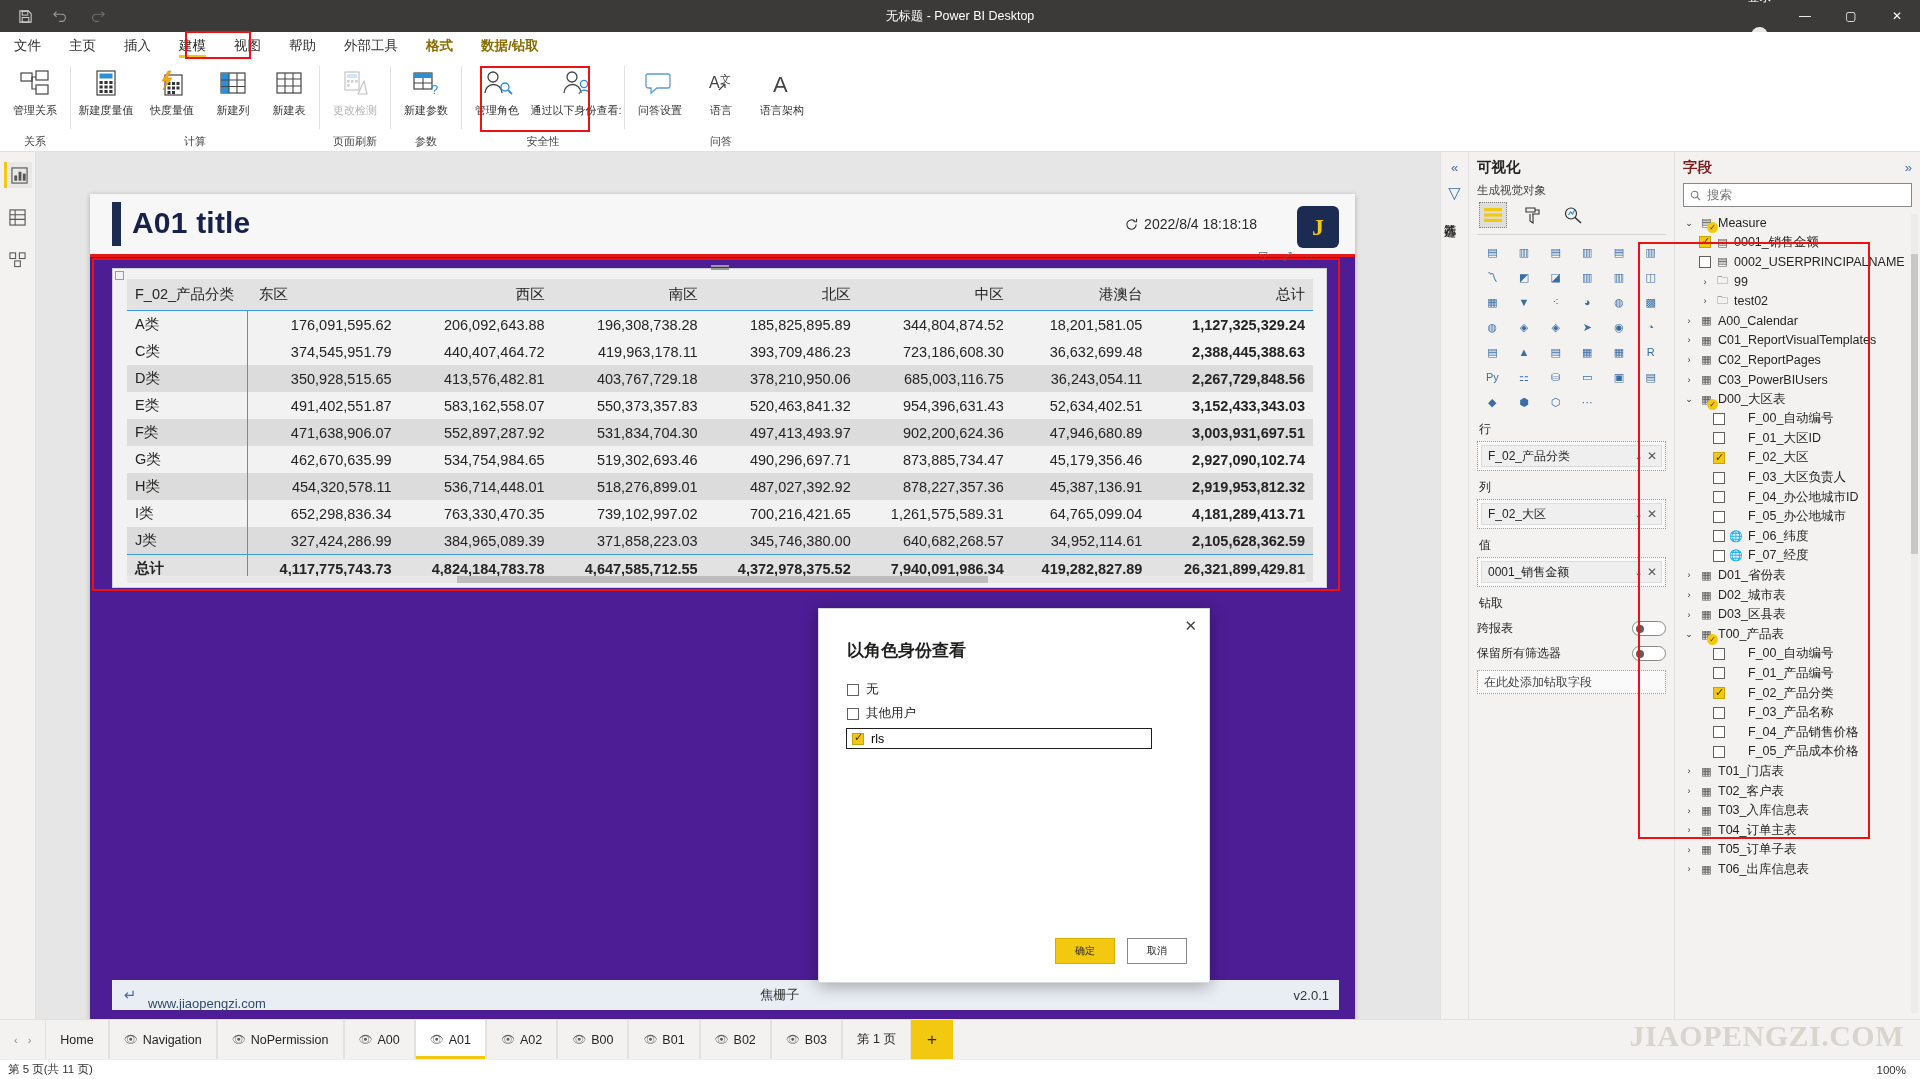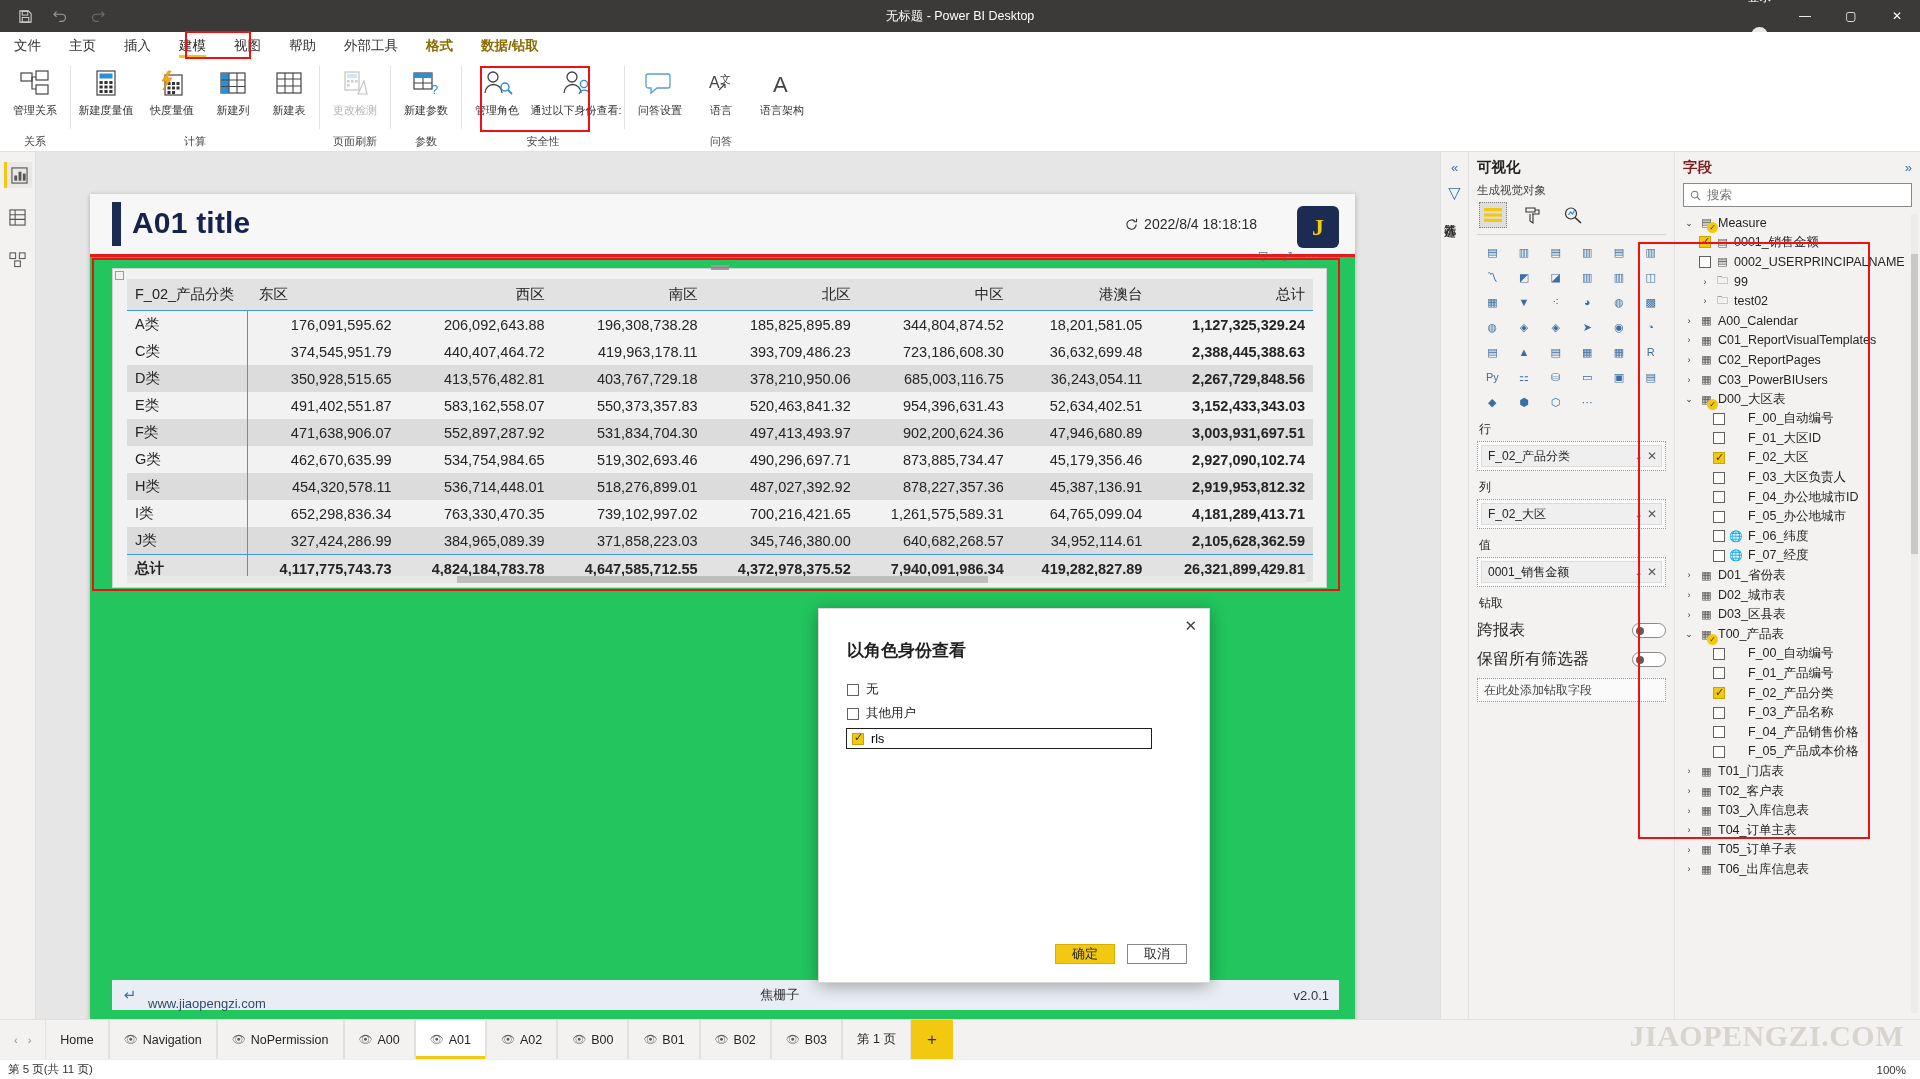--- a/index.html
+++ b/index.html
@@ -74,21 +74,21 @@
   .railbtn { width: 28px; height: 26px; display: flex; align-items: center; justify-content: center; color: #555; }
   .railbtn.active { border-left: 3px solid #f2c811; background: #e9e8e7; }
 
   
   .canvas {
     position: absolute; left: 36px; top: 152px; right: 480px; bottom: 60px;
     background: #e6e6e6; overflow: hidden;
   }
   .report-page {
     position: absolute; left: 54px; top: 42px; width: 1265px; height: 830px;
-    background: #22c55e; box-shadow: 0 1px 5px rgba(0,0,0,.25);
+    background: #4c1d95; box-shadow: 0 1px 5px rgba(0,0,0,.25);
   }
   .rp-header { height: 62px; position: relative; background: #f7f7f7; }
   .rp-accentbar { position: absolute; left: 22px; top: 8px; width: 9px; height: 44px; background: #1b2b52; }
   .rp-title {
     position: absolute; left: 42px; top: 12px; font-size: 30px; font-weight: bold; color: #16224a;
     letter-spacing: .2px;
   }
   .rp-stamp {
     position: absolute; right: 98px; top: 22px; font-size: 14px; color: #2a2a2a;
     display: flex; align-items: center; gap: 6px;
@@ -158,21 +158,21 @@
   .well {
     border: 1px dotted #9a9a9a; background: #fafafa; padding: 3px;
   }
   .chip {
     background: #efefef; border: 1px solid #dcdcdc; height: 22px; display: flex; align-items: center;
     font-size: 12px; color: #252423; padding: 0 4px 0 6px; gap: 4px;
   }
   .chip .nm { flex: 1; white-space: nowrap; overflow: hidden; }
   .chip .ic { color: #555; font-size: 10px; }
   .chip .x { color: #555; font-size: 12px; }
-  .drill-row { display: flex; align-items: center; justify-content: space-between; margin-top: 8px; font-size: 16px; color: #252423; }
+  .drill-row { display: flex; align-items: center; justify-content: space-between; margin-top: 8px; font-size: 12px; color: #252423; }
   .toggle { width: 34px; height: 15px; border-radius: 8px; border: 1px solid #8a8886; background: #fff; position: relative; }
   .toggle i { position: absolute; left: 3px; top: 3px; width: 8px; height: 8px; border-radius: 50%; background: #605e5c; }
   .drop-hint { margin-top: 8px; border: 1px dotted #9a9a9a; background: #fafafa; height: 24px; display:flex; align-items:center; padding-left:6px; font-size: 12px; color: #444; }
 
   
   .fieldspane {
     position: absolute; right: 0; top: 152px; width: 246px; bottom: 60px;
     background: #f3f2f1; border-left: 1px solid #e1e1e1; padding: 6px 8px 0 8px; overflow: hidden;
   }
   .fields-head { display: flex; align-items: center; justify-content: space-between; }
@@ -237,21 +237,21 @@
   .dlg-title { position: absolute; left: 28px; top: 30px; font-size: 17px; font-weight: bold; color: #201f1e; }
   .dlg-opt { position: absolute; left: 28px; font-size: 12.5px; color: #252423; display: flex; align-items: center; gap: 7px; }
   .dlg-opt .box { width: 12px; height: 12px; border: 1px solid #616161; background: #fff; }
   .role-row {
     position: absolute; left: 27px; top: 119px; width: 306px; height: 21px; border: 1.3px solid #201f1e;
     background: #fff; display: flex; align-items: center; gap: 7px; padding-left: 5px; font-size: 12.5px;
   }
   .role-row .box { width: 12px; height: 12px; border: 1px solid #c9a400; background: #f2c811; position: relative; }
   .role-row .box::after { content:"✓"; position:absolute; left:1px; top:-3px; font-size:11px; color:#3a3000; }
   .dlg-btn {
-    position: absolute; bottom: 18px; height: 20px; width: 60px; font-size: 13px;
+    position: absolute; bottom: 18px; height: 26px; width: 60px; font-size: 10px;
     display: flex; align-items: center; justify-content: center; border: 1px solid #8a8886;
   }
   .dlg-btn.ok { right: 94px; background: #f2c811; border-color: #d6b000; color: #201f1e; }
   .dlg-btn.cancel { right: 22px; background: #ffffff; color: #201f1e; }
 
   
   .wm {
     position: absolute; right: 16px; bottom: 26px; font-size: 30px; color: #d4d0c8;
     font-family: "Liberation Serif", serif; letter-spacing: .5px; font-weight: bold; opacity: .85;
   }

